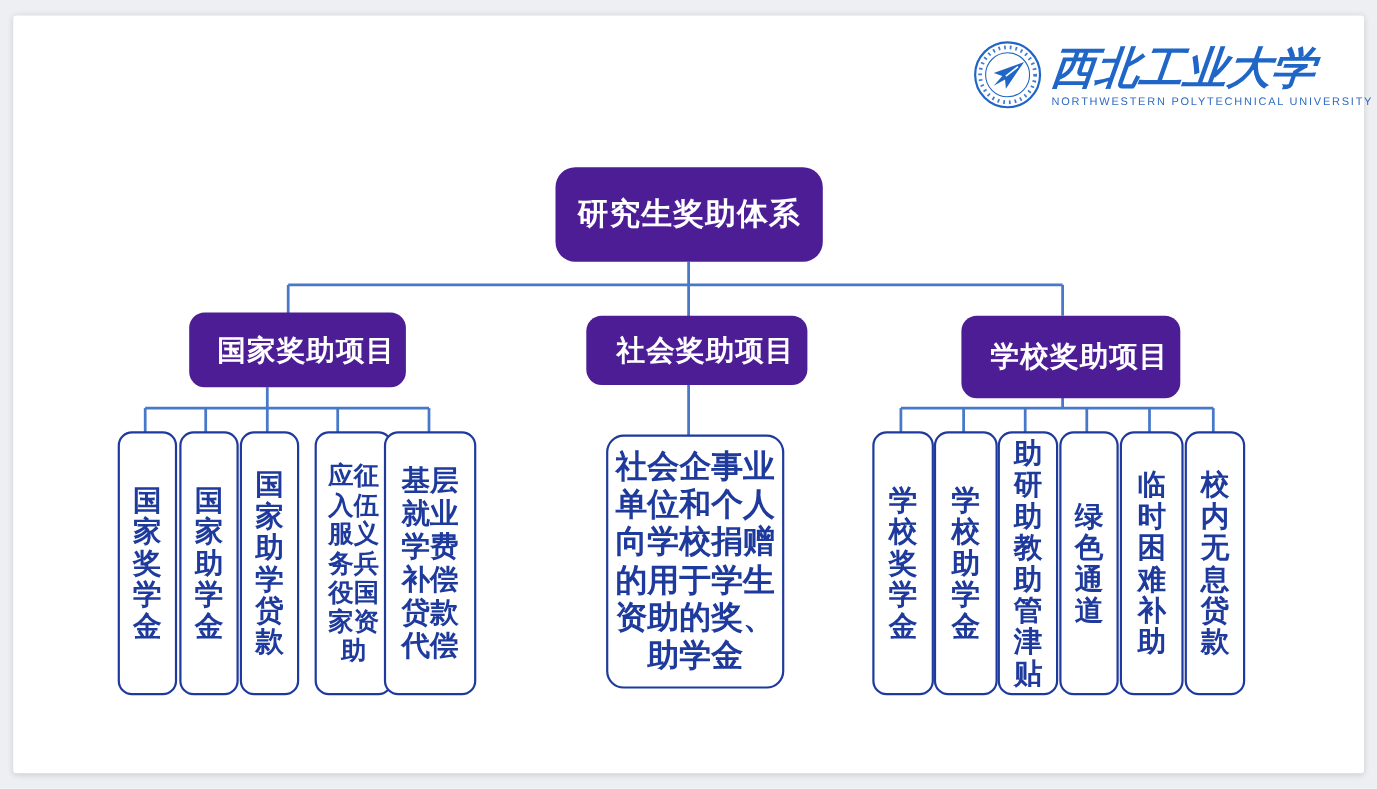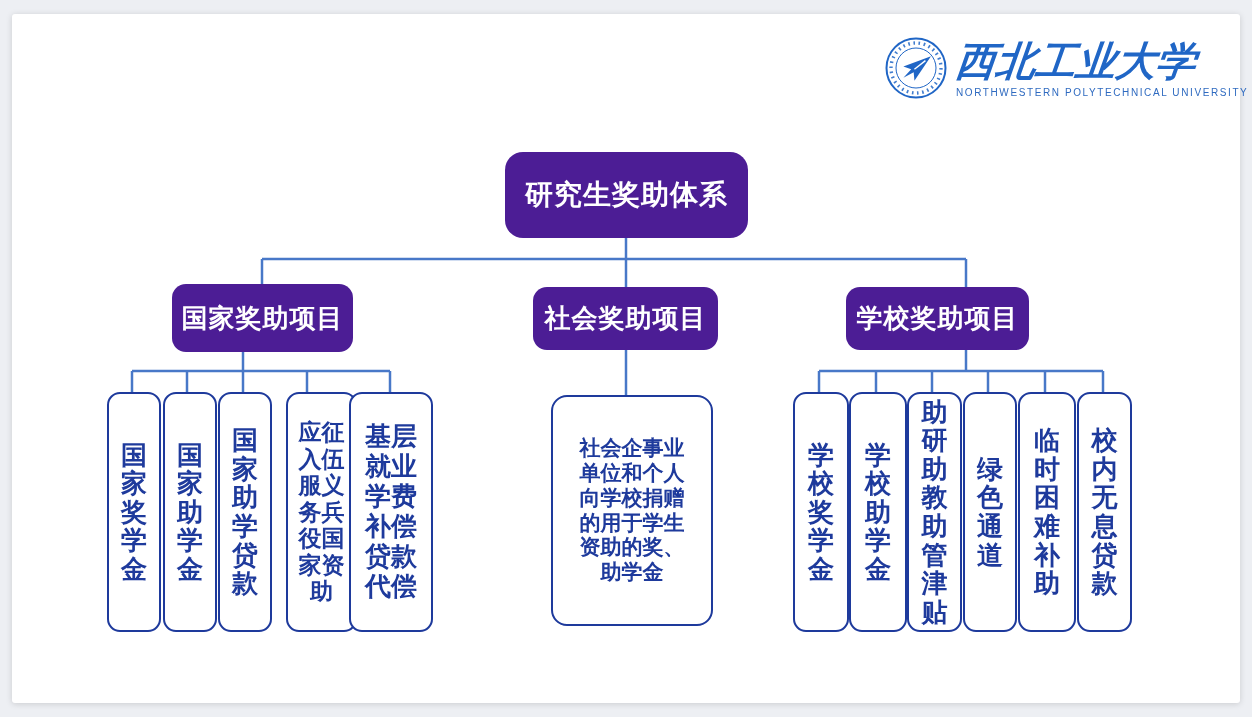--- a/index.html
+++ b/index.html
@@ -6,36 +6,36 @@
   body{background:#edeff3;font-family:"Liberation Sans","DejaVu Sans",sans-serif;}
   .stage{position:relative;width:1252px;height:717px;overflow:hidden;}
   .card{position:absolute;left:12px;top:14px;width:1228px;height:689px;background:#ffffff;
         border-radius:3px;box-shadow:0 1px 6px rgba(0,0,0,.15);}
   .layer{position:absolute;left:0;top:0;width:1252px;height:717px;}
   #connectors{z-index:1;pointer-events:none;}
   .node{position:absolute;z-index:2;background:#4c1d95;color:#ffffff;font-weight:bold;
         display:flex;align-items:center;justify-content:center;text-align:center;
         letter-spacing:1px;}
   .root-node{left:505px;top:152px;width:243px;height:86px;border-radius:18px;font-size:28px;}
-  .branch-node{border-radius:14px;font-size:26px;}
+  .branch-node{border-radius:14px;font-size:26px;padding-left:16px;}
   #branch-0{left:172px;top:284px;width:181px;height:68px;}
   #branch-1{left:533px;top:287px;width:185px;height:63px;}
-  #branch-2{left:846px;top:287px;width:183px;height:63px;}
+  #branch-2{left:874px;top:287px;width:183px;height:75px;}
   .leaf{position:absolute;z-index:2;background:#ffffff;border:2.5px solid #1e3a9c;
         border-radius:13px;color:#1e3a9c;font-weight:bold;
         display:flex;align-items:center;justify-content:center;}
   .leaf .txt{white-space:pre-line;text-align:center;line-height:1.1;font-size:26px;}
   .g1{top:392px;height:236px;}
   .g3{top:392px;height:236px;}
   #leaf-1-0{left:107px;width:50px;} #leaf-1-1{left:163px;width:50px;}
   #leaf-1-2{left:218px;width:50px;}
   #leaf-1-3{left:274px;width:67px;margin-left:12px;} #leaf-1-3 .txt{font-size:23px;line-height:1.15;}
   #leaf-1-4{left:349px;width:80px;} #leaf-1-4 .txt{line-height:1.15;}
   #leaf-2-0{left:551px;top:395px;width:158px;height:227px;border-radius:16px;}
-  #leaf-2-0 .txt{font-size:21px;line-height:1.18;}
+  #leaf-2-0 .txt{font-size:29px;line-height:1.18;}
   #leaf-3-0{left:793px;width:52px;} #leaf-3-1{left:849px;width:54px;}
   #leaf-3-2{left:907px;width:51px;} #leaf-3-3{left:963px;width:50px;}
   #leaf-3-4{left:1018px;width:54px;} #leaf-3-5{left:1077px;width:51px;}
   .logo{position:absolute;z-index:2;}
   #logo-seal{left:884px;top:36px;width:64px;height:64px;}
   #logo-name{left:956px;top:36px;width:252px;height:50px;color:#2066c6;
              font-size:40px;font-weight:bold;font-style:italic;transform:skewX(-6deg);
              white-space:nowrap;display:flex;align-items:center;}
   #logo-en{left:956px;top:87px;width:254px;color:#2e6ac0;font-size:10px;
            letter-spacing:1.6px;font-weight:400;white-space:nowrap;}

